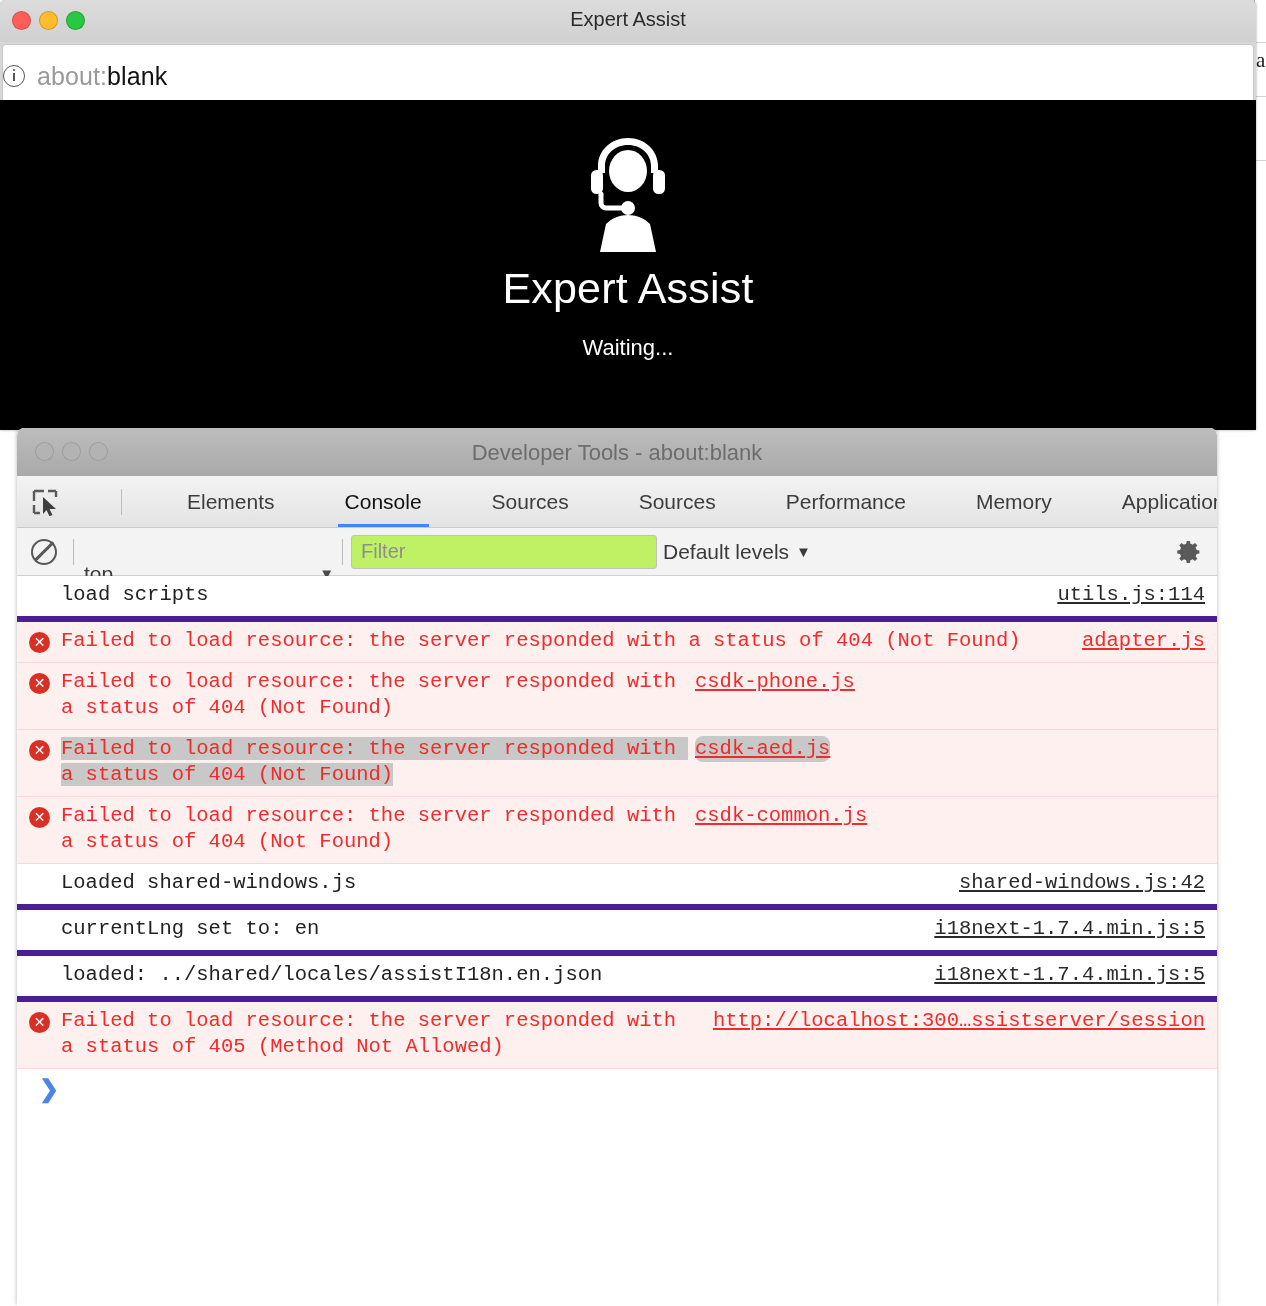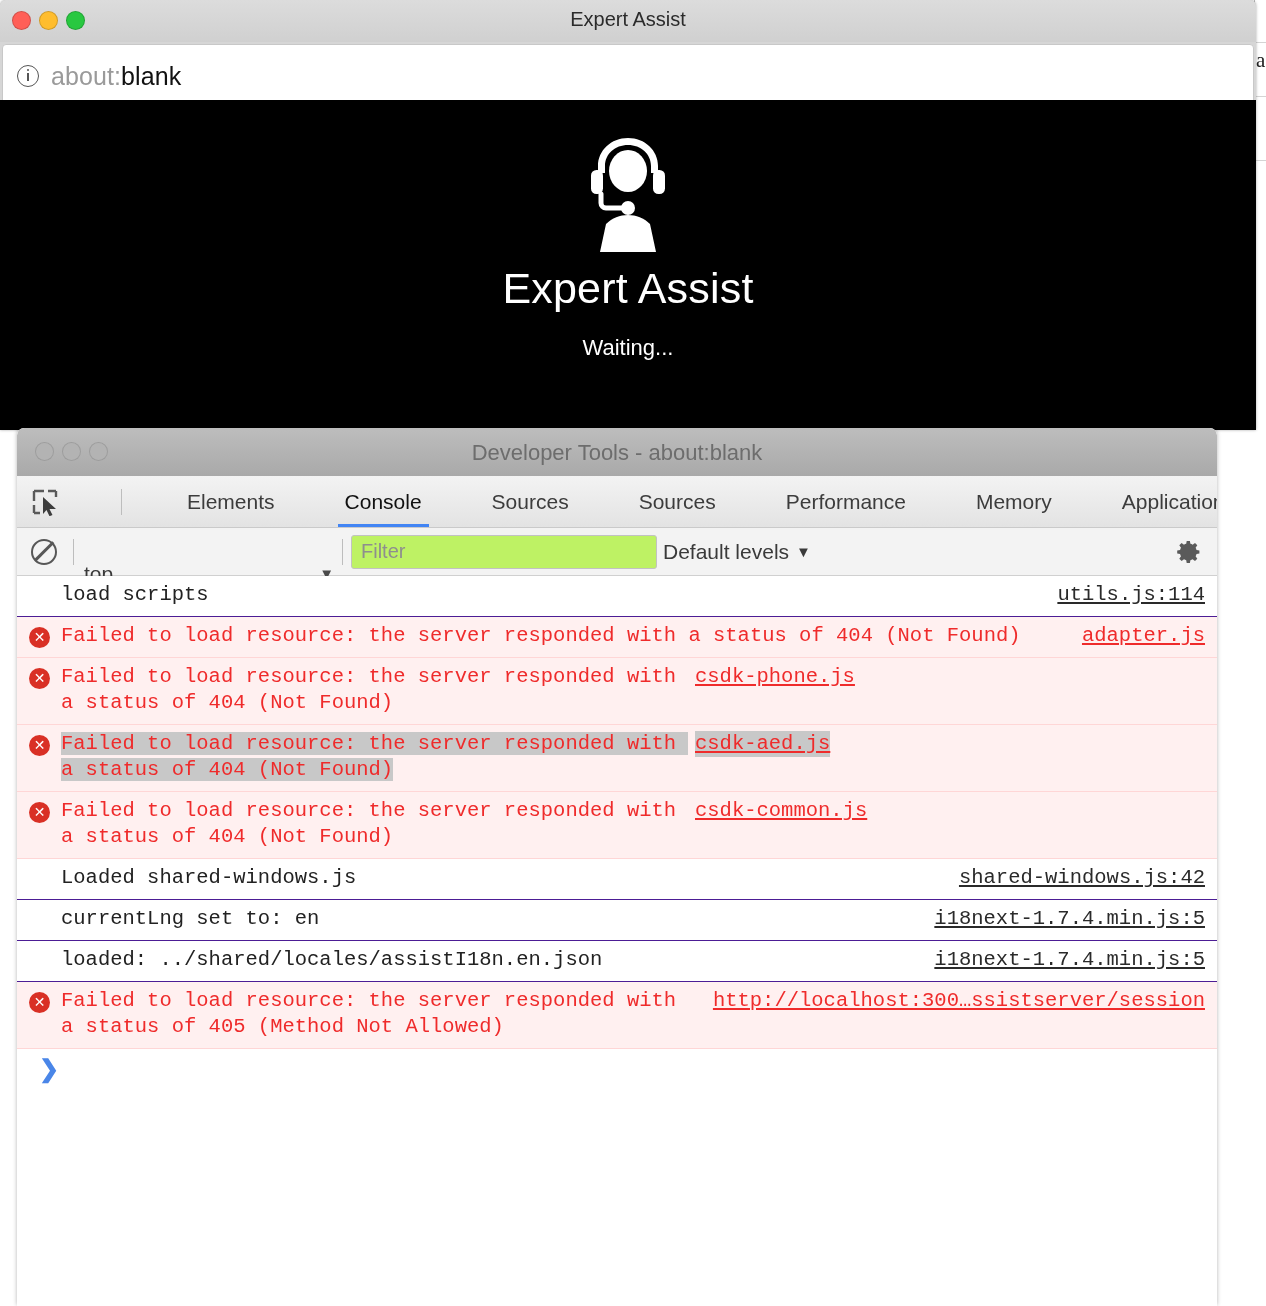--- a/index.html
+++ b/index.html
@@ -96,21 +96,21 @@
     left: 2px;
     top: 44px;
     width: 1252px;
     height: 64px;
     background: #ffffff;
     border: 1px solid #c8c8c8;
     border-radius: 4px;
     box-sizing: border-box;
     display: flex;
     align-items: center;
-    padding-left: 14px;
+    padding-left: 0;
   }
   #info-icon {
     width: 22px;
     height: 22px;
     border: 1.8px solid #555;
     border-radius: 50%;
     box-sizing: border-box;
     position: relative;
     flex: 0 0 auto;
     margin-right: 12px;
@@ -385,21 +385,21 @@
     border-bottom: 1px solid #f0d7d7;
     padding: 6px 12px 8px 12px;
     box-sizing: border-box;
     min-height: 38px;
     font-family: "Liberation Mono", monospace;
     font-size: 20.5px;
     line-height: 26px;
   }
   .msg.info {
     background: #ffffff;
-    border-bottom: 1px solid #4c1d95;
+    border-bottom: 6px solid #4c1d95;
   }
   .msg.error {
     background: #fff0f0;
     border-bottom: 1px solid #ffd6d6;
   }
   .msg .err-icon {
     width: 21px; height: 21px;
     border-radius: 50%;
     background: #d93025;
     color: #fff;
@@ -425,21 +425,21 @@
   }
   .msg .src {
     flex: 0 0 auto;
     color: #2a2a2a;
     text-decoration: underline;
     text-align: right;
     cursor: pointer;
     white-space: nowrap;
   }
   .msg.error .src { color: #ef2b2b; }
-  .msg .src.hl { background: #c8c8c8; }
+  .msg .src.hl { background: #c8c8c8; border-radius: 8px; }
   .msg.wide-text .text { max-width: none; }
   .msg .text.narrow { max-width: 620px; }
   .msg .text.mid    { max-width: 700px; }
 
   
   #console-prompt {
     display: flex;
     align-items: flex-start;
     padding: 8px 12px;
     min-height: 34px;

